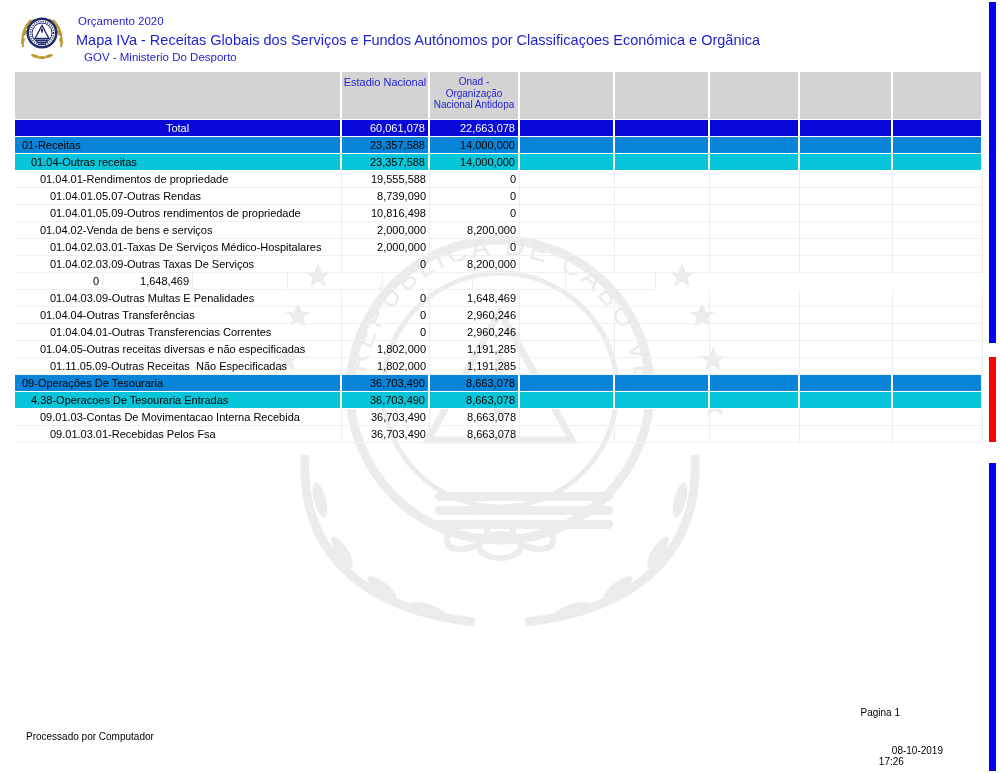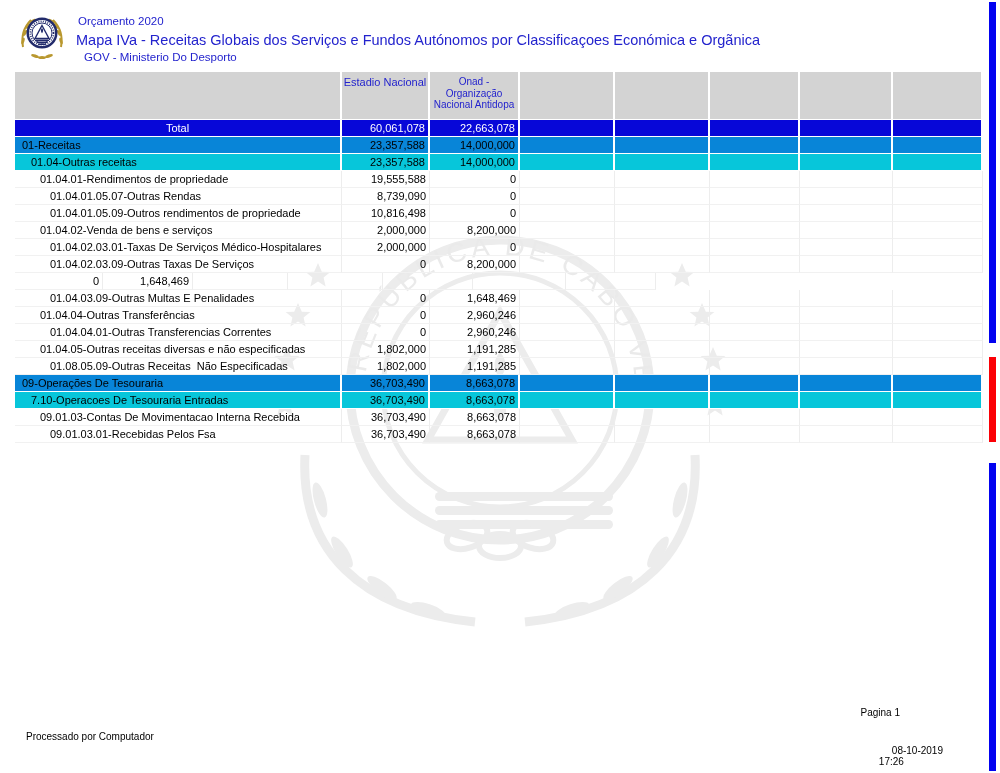--- a/index.html
+++ b/index.html
@@ -306,41 +306,41 @@
           <div class="cell c0 c-label ind2">01.04.05-Outras receitas diversas e não especificadas</div>
           <div class="cell c1 c-num">1,802,000</div>
           <div class="cell c2 c-num">1,191,285</div>
           <div class="cell c3 c-empty"></div>
           <div class="cell c4 c-empty"></div>
           <div class="cell c5 c-empty"></div>
           <div class="cell c6 c-empty"></div>
           <div class="cell c7 c-empty"></div>
         </div>
         <div class="trow plain">
-          <div class="cell c0 c-label ind3">01.08.05.09-Outras Receitas  Não Especificadas</div>
+          <div class="cell c0 c-label ind3">01.11.05.09-Outras Receitas  Não Especificadas</div>
           <div class="cell c1 c-num">1,802,000</div>
           <div class="cell c2 c-num">1,191,285</div>
           <div class="cell c3 c-empty"></div>
           <div class="cell c4 c-empty"></div>
           <div class="cell c5 c-empty"></div>
           <div class="cell c6 c-empty"></div>
           <div class="cell c7 c-empty"></div>
         </div>
         <div class="trow section">
           <div class="cell c0 c-label ind0">09-Operações De Tesouraria</div>
           <div class="cell c1 c-num">36,703,490</div>
           <div class="cell c2 c-num">8,663,078</div>
           <div class="cell c3 c-empty"></div>
           <div class="cell c4 c-empty"></div>
           <div class="cell c5 c-empty"></div>
           <div class="cell c6 c-empty"></div>
           <div class="cell c7 c-empty"></div>
         </div>
         <div class="trow sub">
-          <div class="cell c0 c-label ind1">7.10-Operacoes De Tesouraria Entradas</div>
+          <div class="cell c0 c-label ind1">4.38-Operacoes De Tesouraria Entradas</div>
           <div class="cell c1 c-num">36,703,490</div>
           <div class="cell c2 c-num">8,663,078</div>
           <div class="cell c3 c-empty"></div>
           <div class="cell c4 c-empty"></div>
           <div class="cell c5 c-empty"></div>
           <div class="cell c6 c-empty"></div>
           <div class="cell c7 c-empty"></div>
         </div>
         <div class="trow plain">
           <div class="cell c0 c-label ind2">09.01.03-Contas De Movimentacao Interna Recebida</div>

